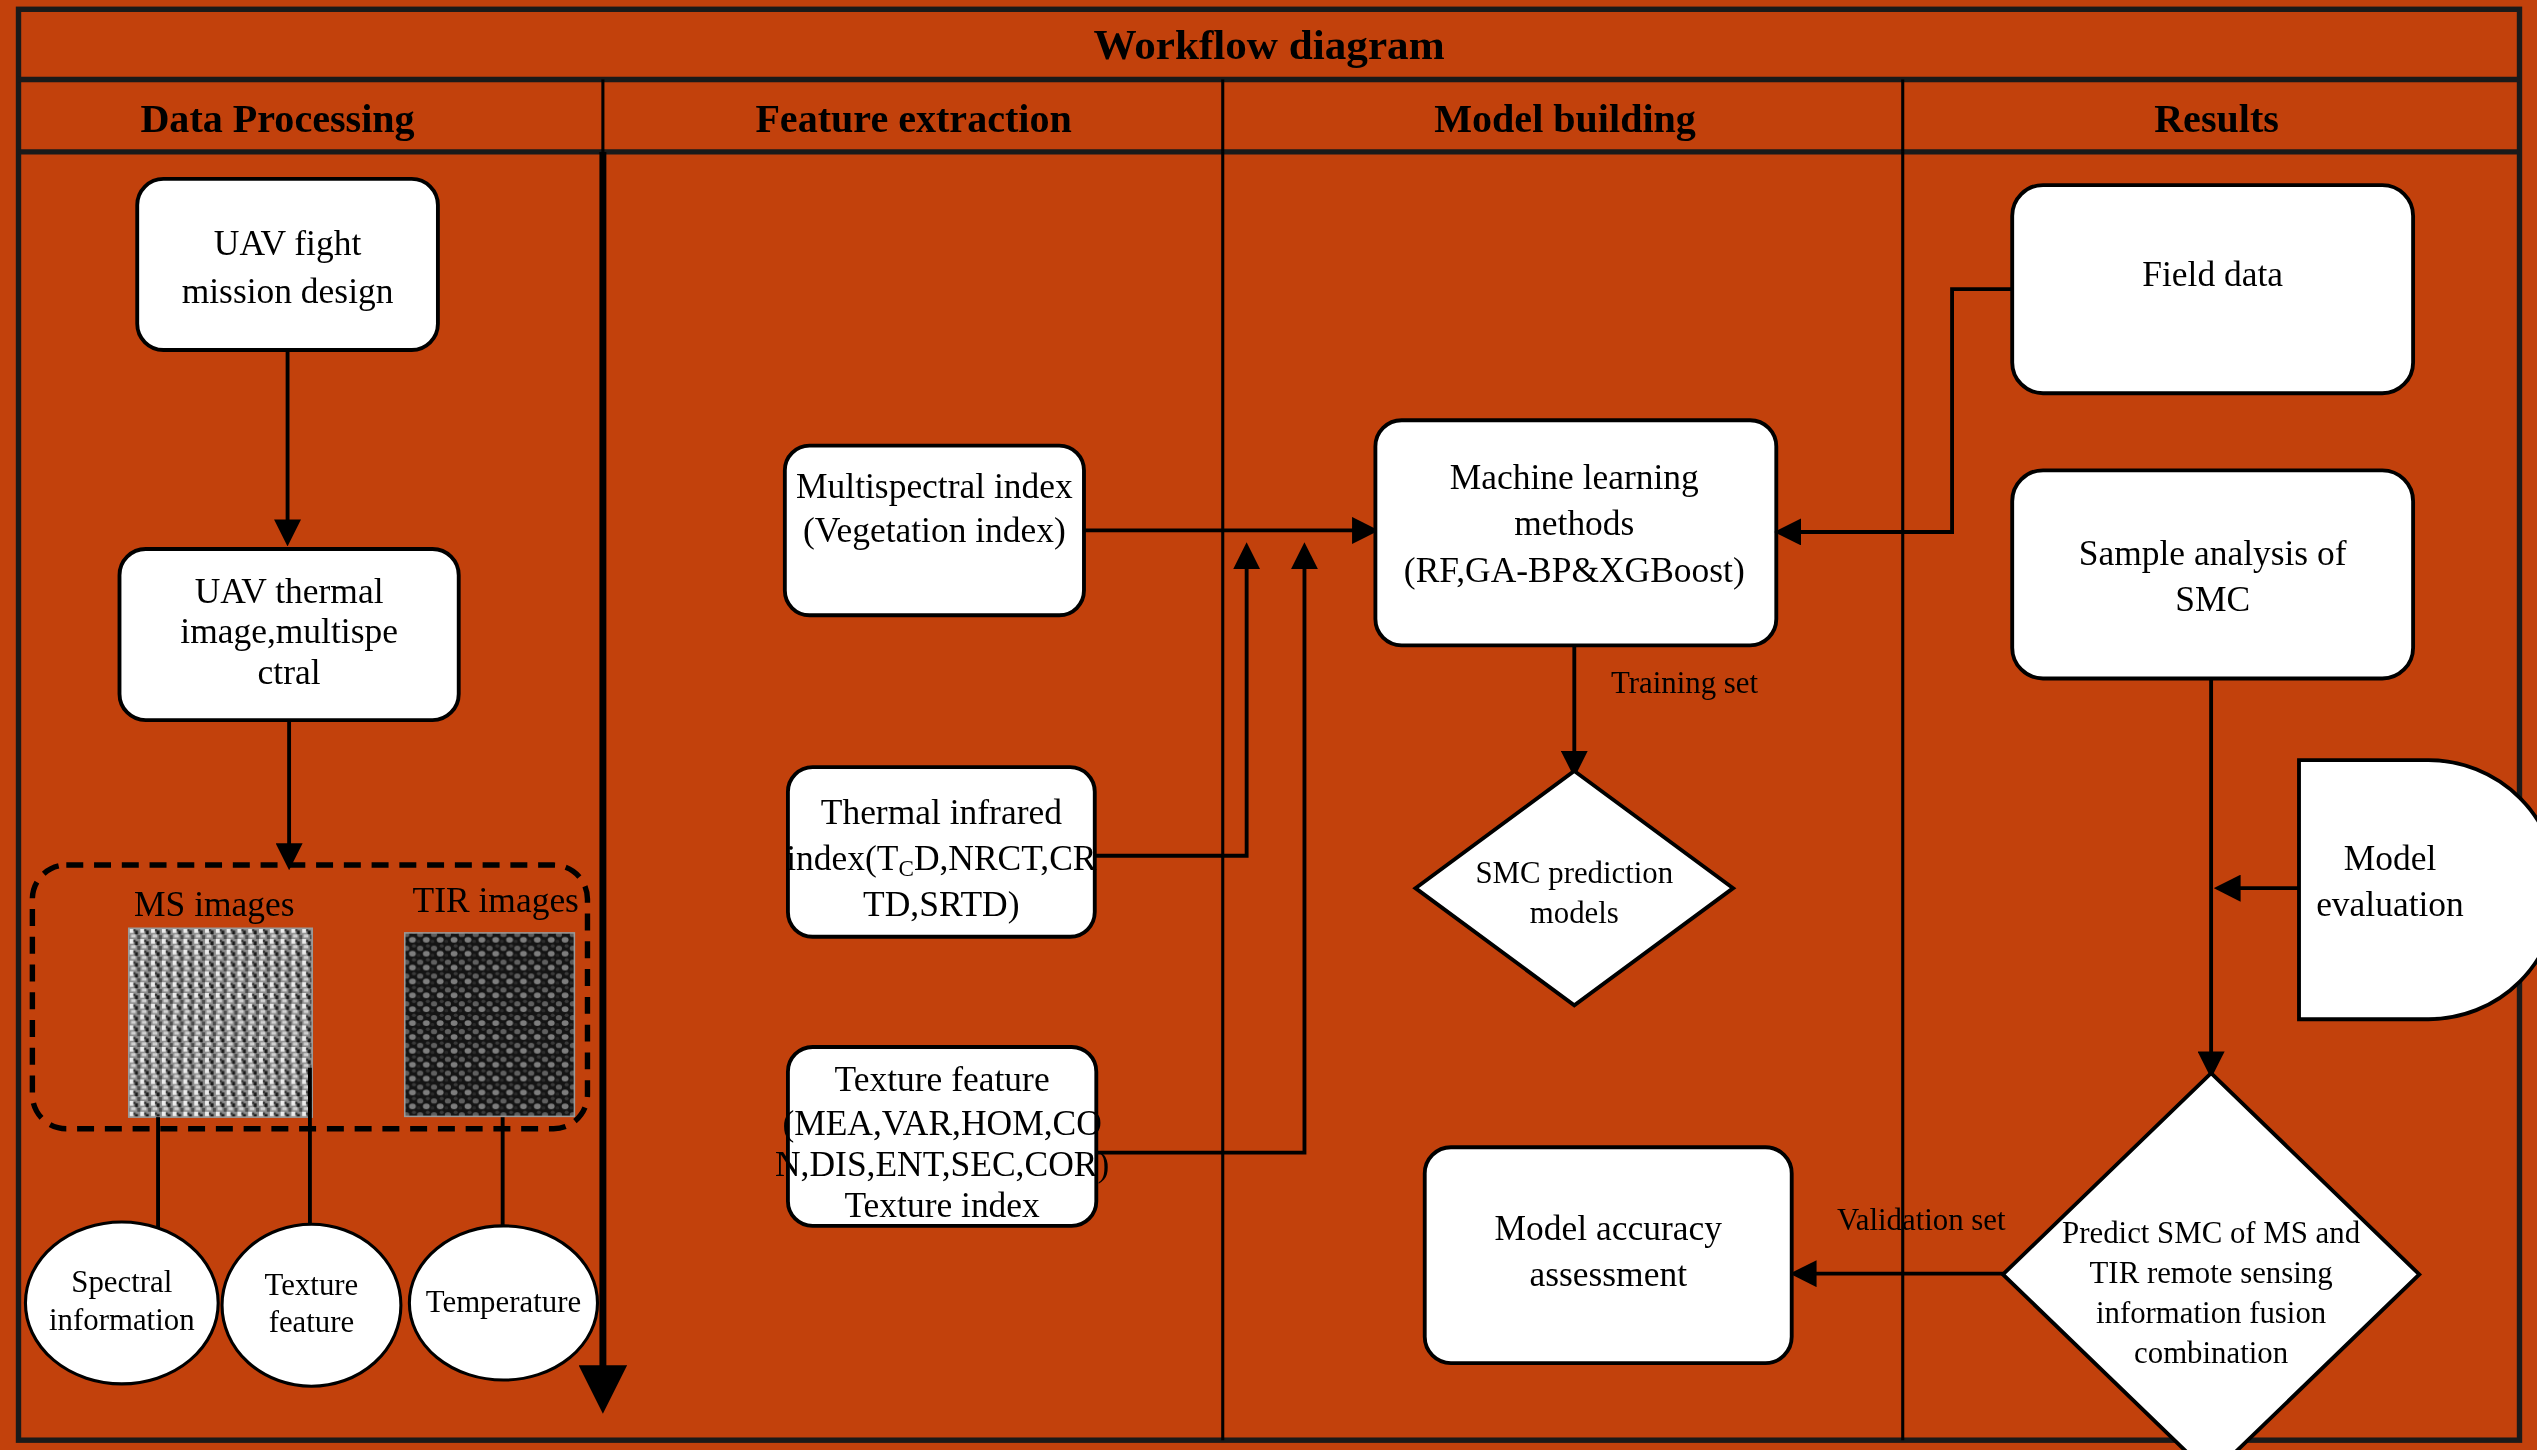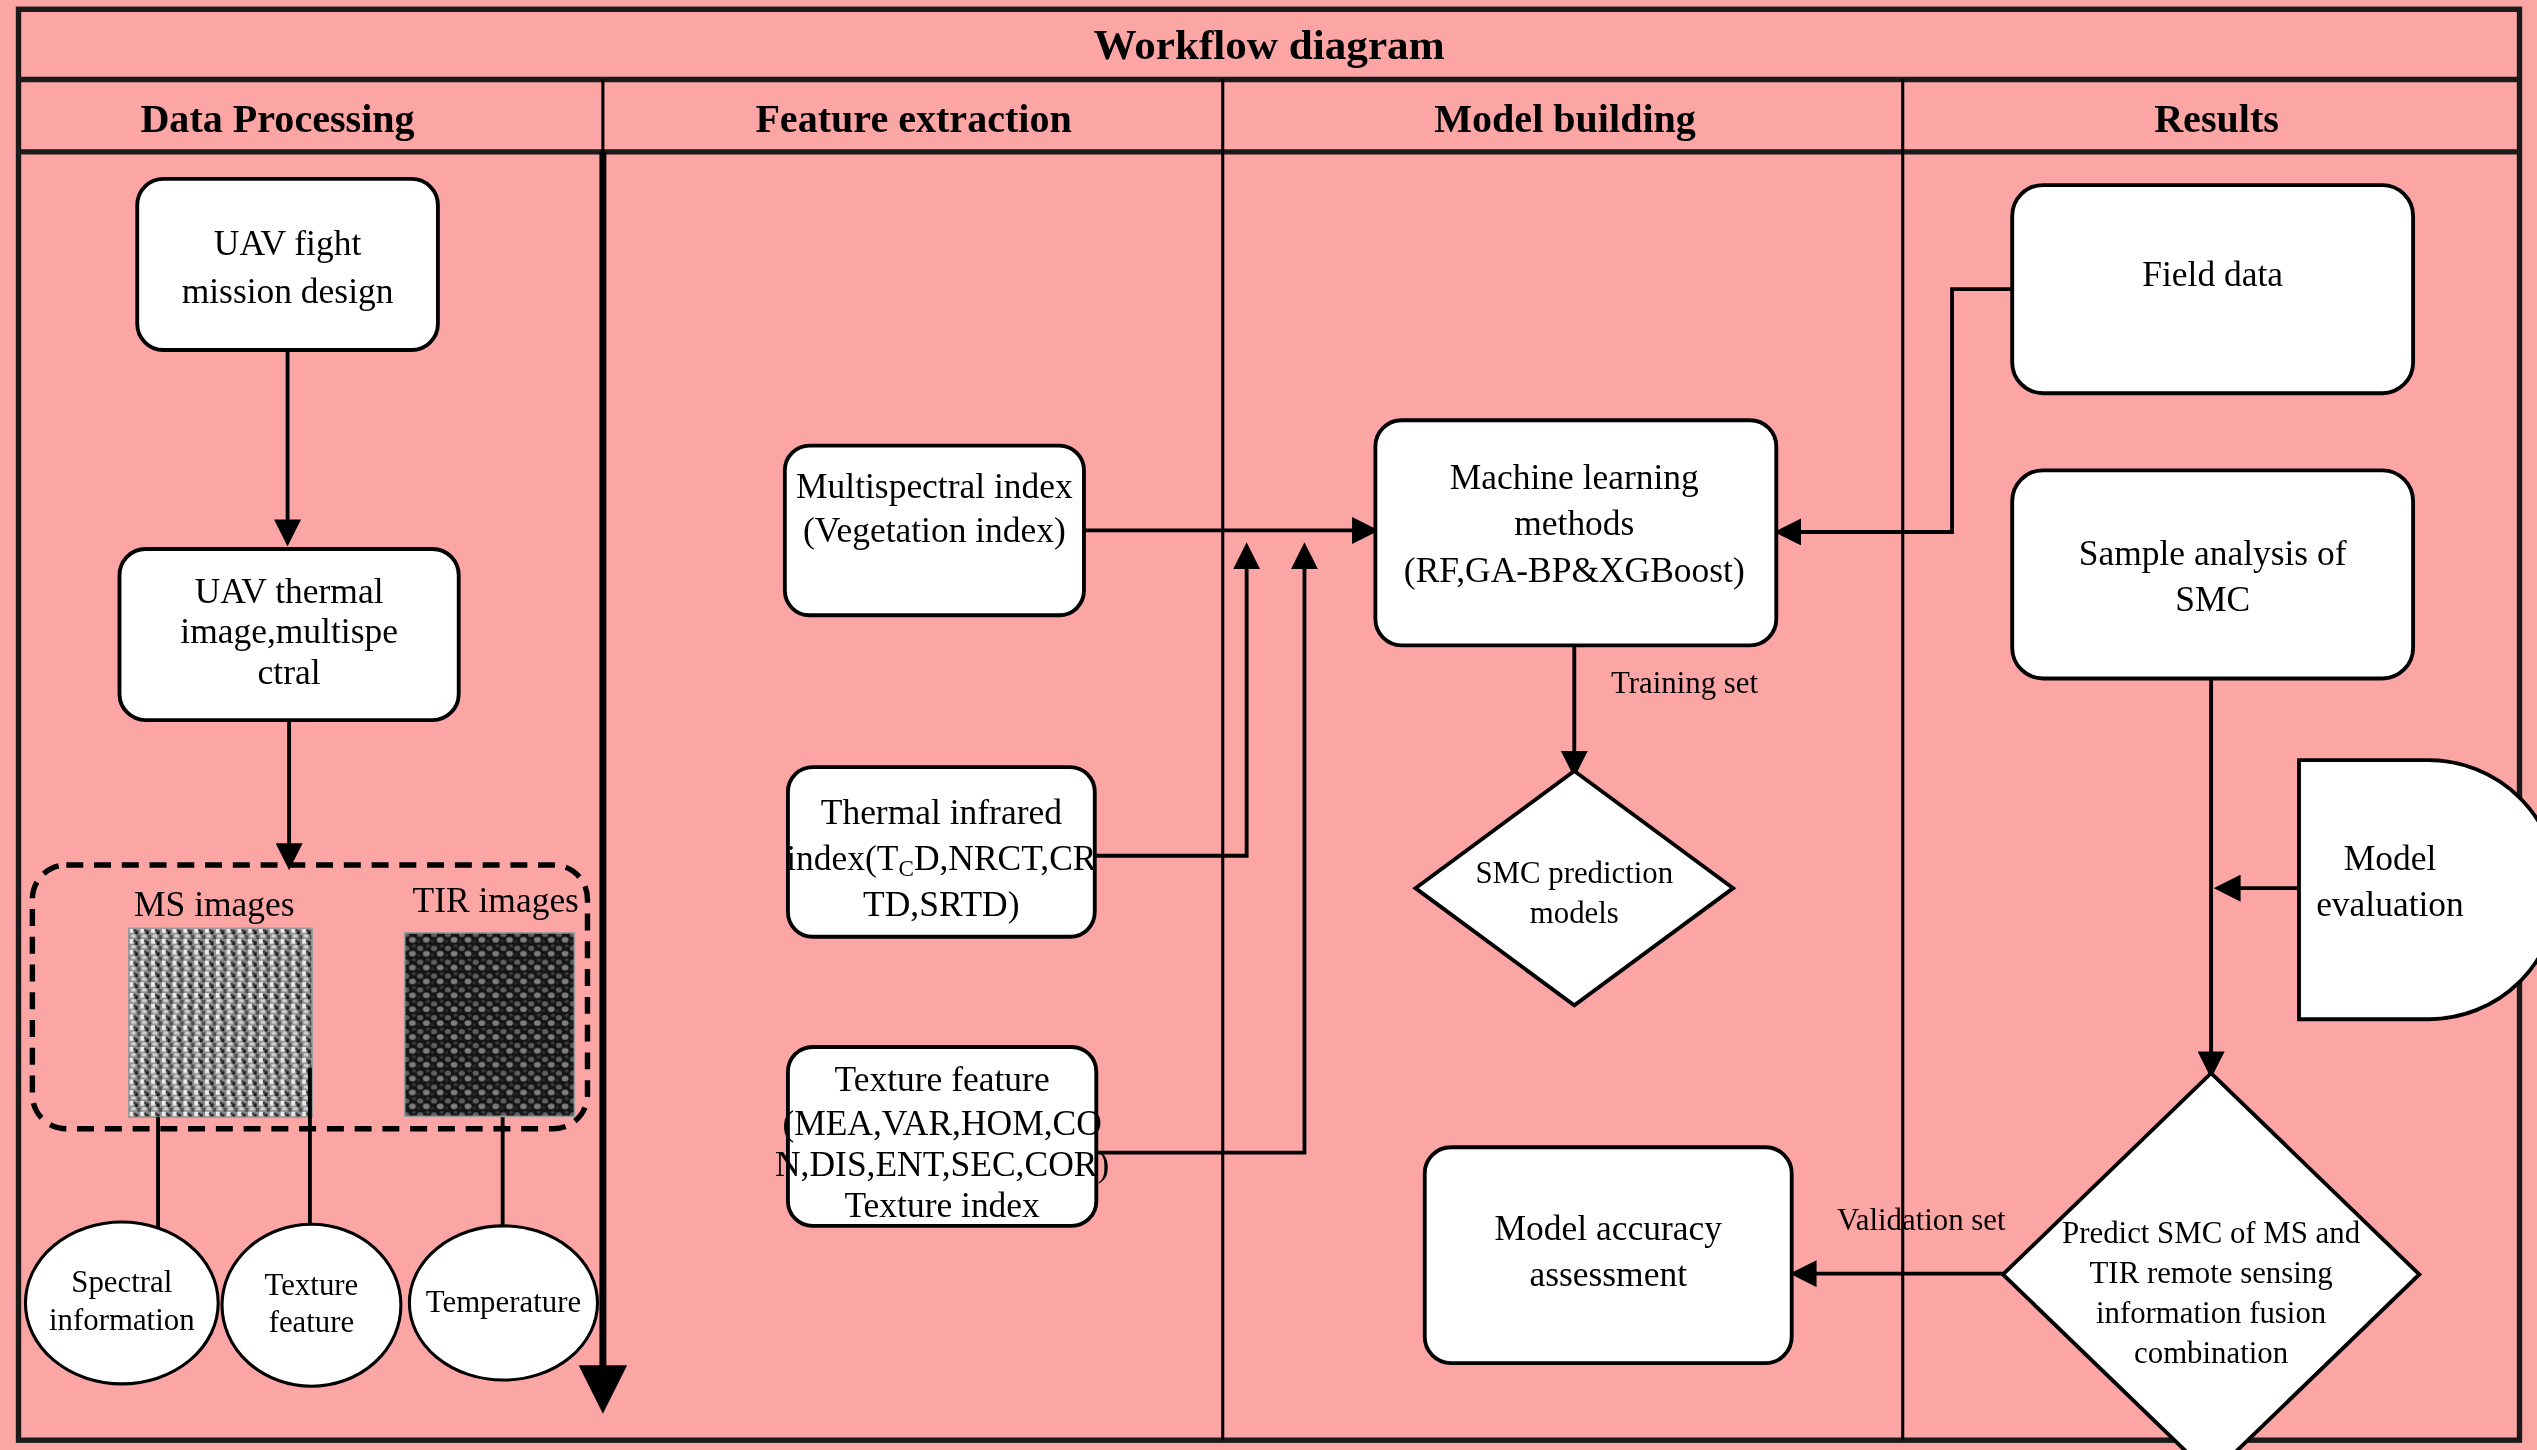--- a/index.html
+++ b/index.html
@@ -1,17 +1,17 @@
 <!DOCTYPE html>
 <html style="font-size:12.3px"><head>
 <meta charset="utf-8">
 <style>
   html,body{margin:0;padding:0;background:#fff;}
   body{font-family:"Liberation Serif", serif;}
-  #root{position:relative;width:2538px;height:1451px;background:#fca5a5;}
+  #root{position:relative;width:2538px;height:1451px;background:#c2410c;}
   svg#canvas{position:absolute;inset:0;width:2538px;height:1451px;}
   .lbl{font-family:"Liberation Serif", serif;fill:#000;text-anchor:middle;dominant-baseline:middle;}
   .hdr{font-family:"Liberation Serif", serif;fill:#000;text-anchor:middle;font-weight:bold;}
   .title{font-size:56px;}
   .colhdr{font-size:52px;}
   .node{font-size:46px;}
   .small{font-size:40px;}
   .edge{font-size:40px;text-anchor:middle;}
   .frame{fill:none;stroke:#1a1a1a;stroke-width:7;}
   .divider{fill:none;stroke:#000;stroke-width:4;}

